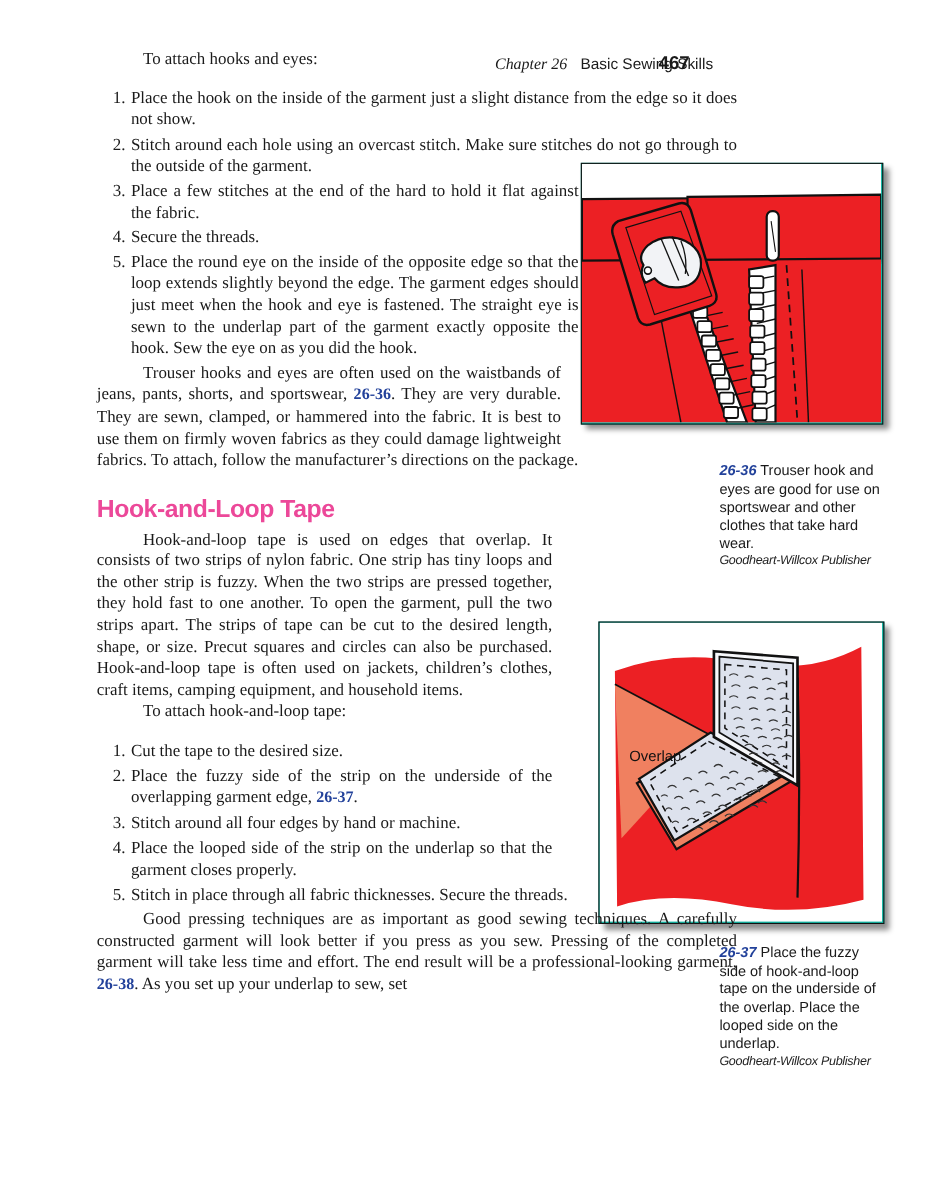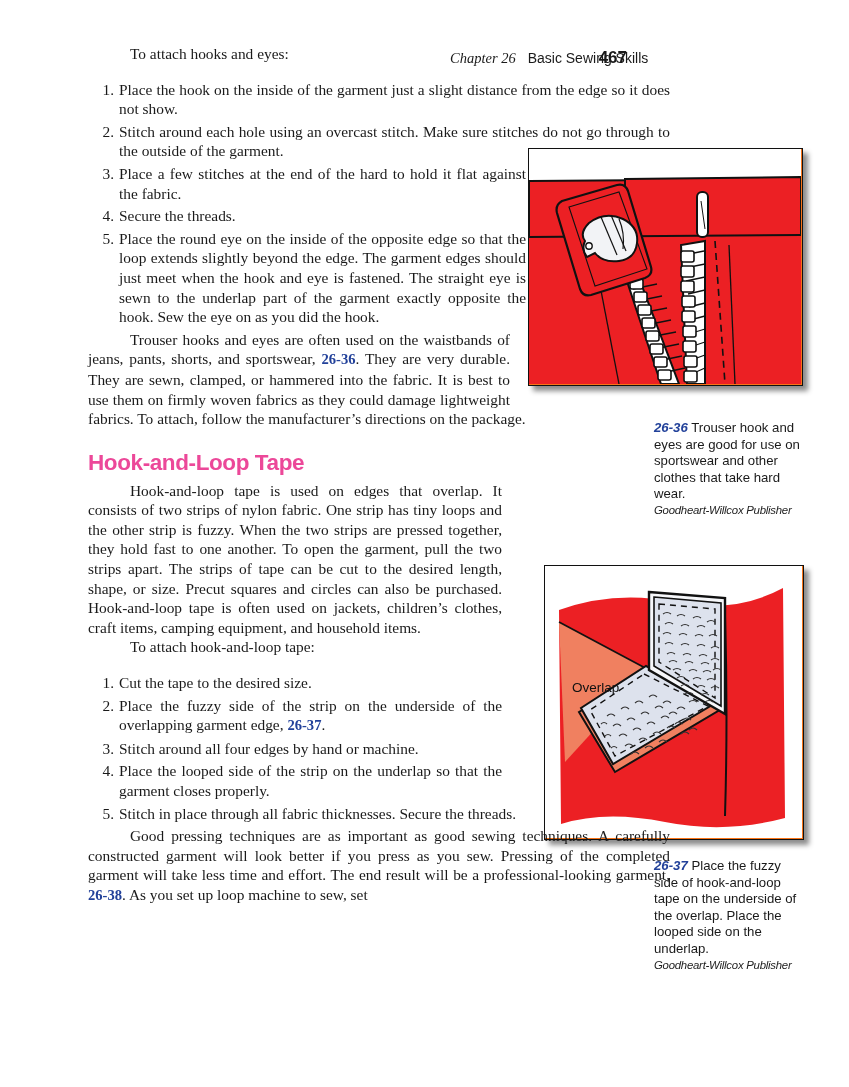--- a/index.html
+++ b/index.html
@@ -107,21 +107,21 @@
     font-weight: bold;
     font-size: 30px;
     letter-spacing: 0.2px;
     color: #cf2030;
   }
 
   
   .figbox {
     position: absolute;
     border: 1.5px solid #111111;
-    background: #f97316;
+    background: #14b8a6;
     box-shadow: 5px 5px 5px rgba(0,0,0,0.45);
     overflow: hidden;
   }
   #fig36 { left: 528px; top: 148px; width: 275px; height: 238px; }
   #fig37 { left: 544px; top: 565px; width: 260px; height: 275px; }
 
   
   .caption {
     position: absolute;
     width: 150px;
@@ -380,15 +380,15 @@
 
   <ol class="steps" style="width:440px">
     <li class="last"><span>Cut the tape to the desired size.</span></li>
     <li><span>Place the fuzzy side of the strip on the underside of the overlapping garment edge, </span><span class="figref">26-37</span><span>.</span></li>
     <li class="last"><span>Stitch around all four edges by hand or machine.</span></li>
     <li><span>Place the looped side of the strip on the underlap so that the garment closes properly.</span></li>
     <li><span>Stitch in place through all fabric thicknesses. Secure the threads.</span></li>
   </ol>
 
 
-  <p class="body"><span>Good pressing techniques are as important as good sewing techniques. A carefully constructed garment will look better if you press as you sew. Pressing of the completed garment will take less time and effort. The end result will be a professional-looking garment, </span><span class="figref">26-38</span><span>. As you set up loop machine to sew, set</span></p>
+  <p class="body"><span>Good pressing techniques are as important as good sewing techniques. A carefully constructed garment will look better if you press as you sew. Pressing of the completed garment will take less time and effort. The end result will be a professional-looking garment, </span><span class="figref">26-38</span><span>. As you set up your underlap to sew, set</span></p>
 
 </div>
 
 </body></html>

